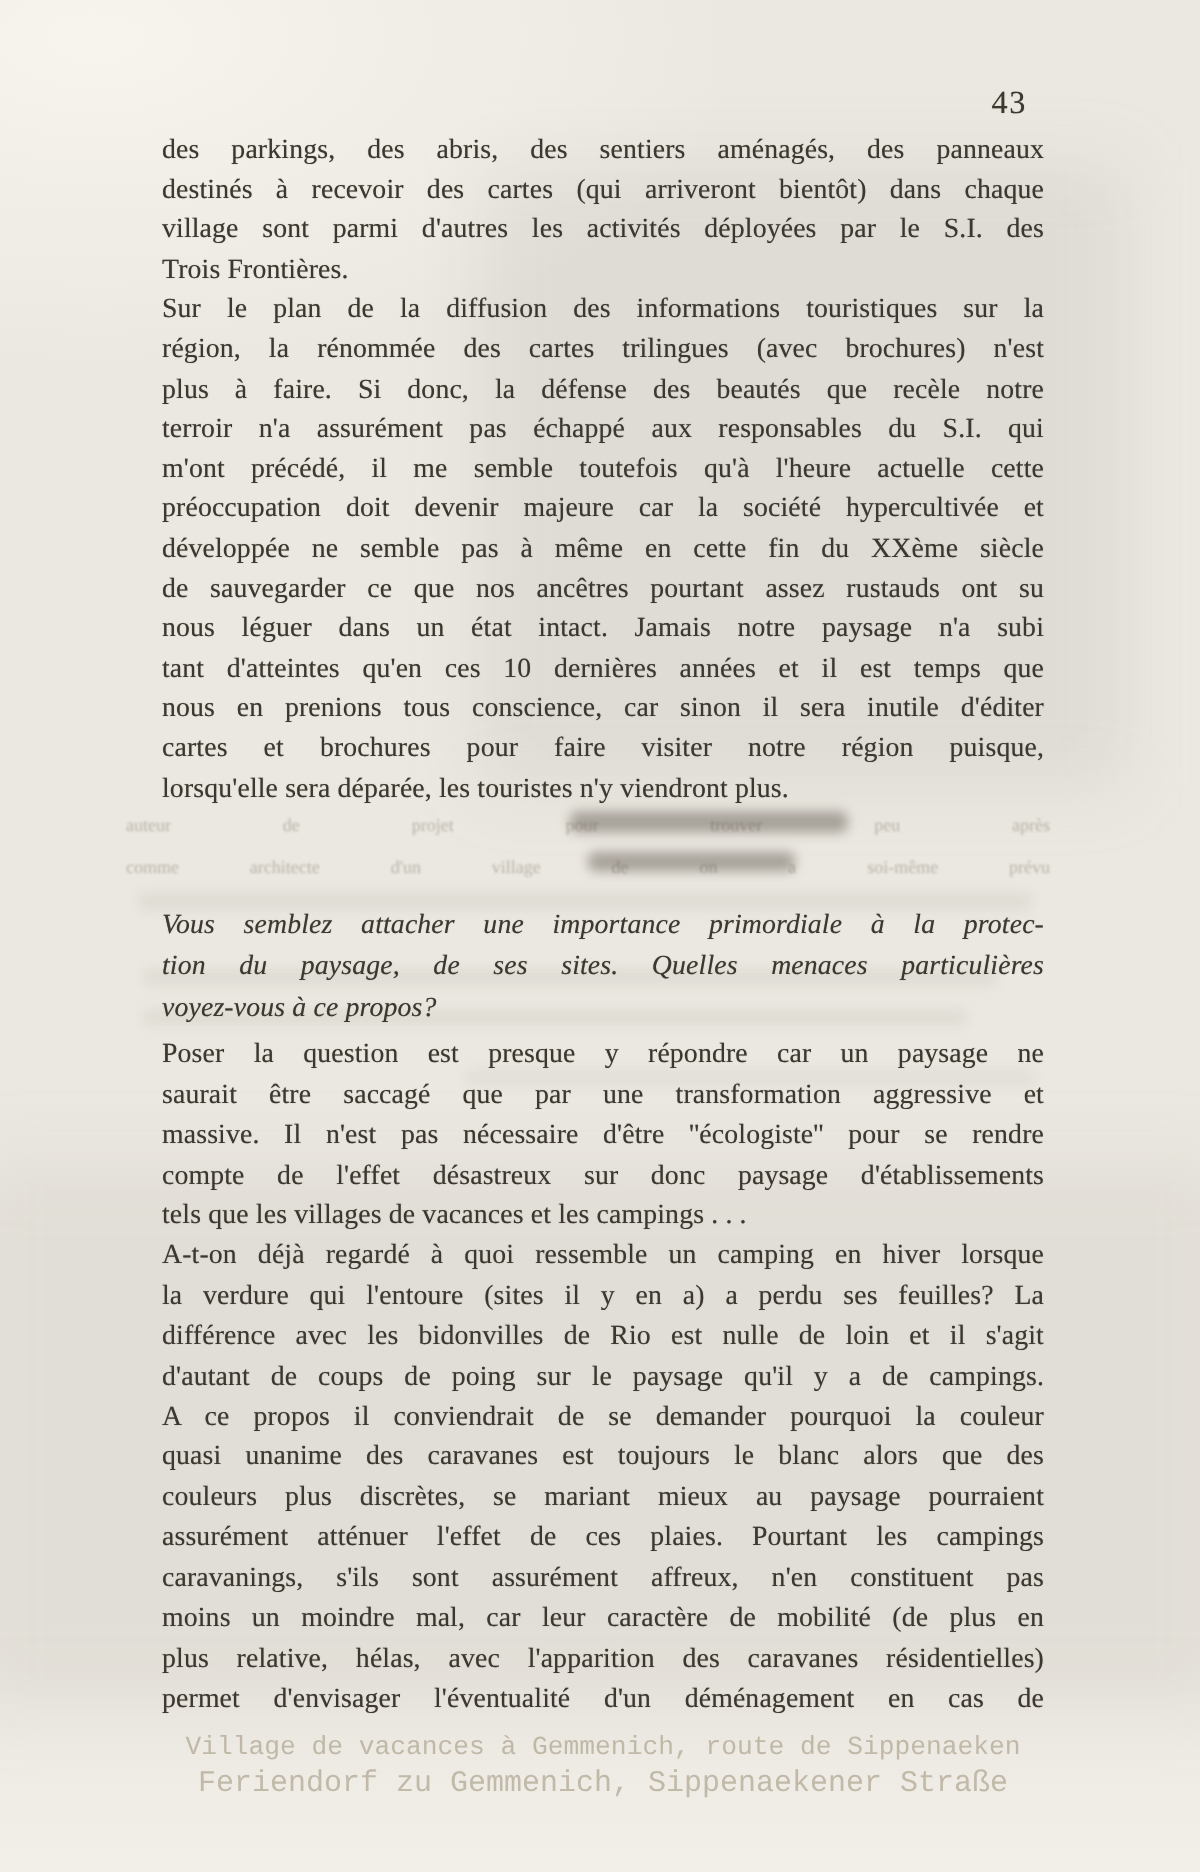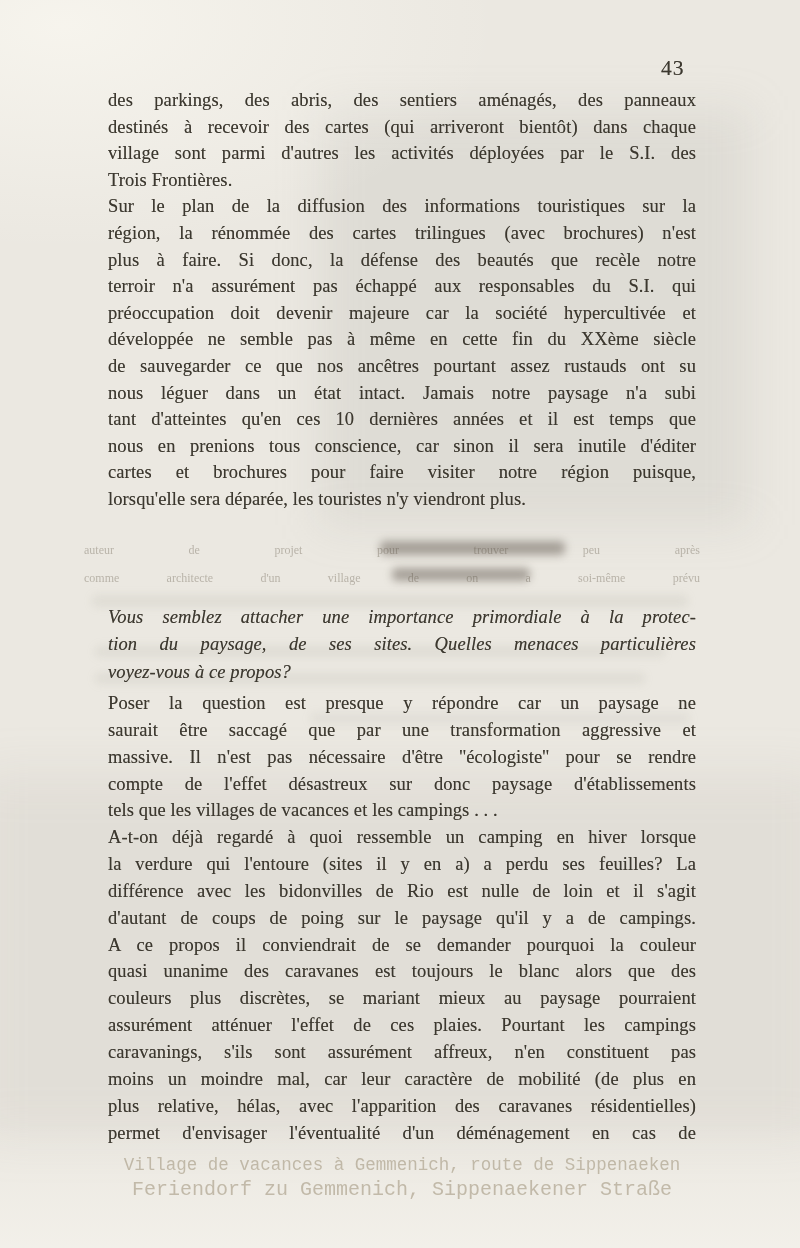--- a/index.html
+++ b/index.html
@@ -100,20 +100,21 @@
 
   <div class="block" id="block-a">
       <div class="jline">des parkings, des abris, des sentiers aménagés, des panneaux</div>
       <div class="jline">destinés à recevoir des cartes (qui arriveront bientôt) dans chaque</div>
       <div class="jline">village sont parmi d'autres les activités déployées par le S.I. des</div>
       <div class="jline short">Trois Frontières.</div>
       <div class="jline">Sur le plan de la diffusion des informations touristiques sur la</div>
       <div class="jline">région, la rénommée des cartes trilingues (avec brochures) n'est</div>
       <div class="jline">plus à faire. Si donc, la défense des beautés que recèle notre</div>
       <div class="jline">terroir n'a assurément pas échappé aux responsables du S.I. qui</div>
+      <div class="jline">m'ont précédé, il me semble toutefois qu'à l'heure actuelle cette</div>
       <div class="jline">préoccupation doit devenir majeure car la société hypercultivée et</div>
       <div class="jline">développée ne semble pas à même en cette fin du XXème siècle</div>
       <div class="jline">de sauvegarder ce que nos ancêtres pourtant assez rustauds ont su</div>
       <div class="jline">nous léguer dans un état intact. Jamais notre paysage n'a subi</div>
       <div class="jline">tant d'atteintes qu'en ces 10 dernières années et il est temps que</div>
       <div class="jline">nous en prenions tous conscience, car sinon il sera inutile d'éditer</div>
       <div class="jline">cartes et brochures pour faire visiter notre région puisque,</div>
       <div class="jline short">lorsqu'elle sera déparée, les touristes n'y viendront plus.</div>
     </div>
 

